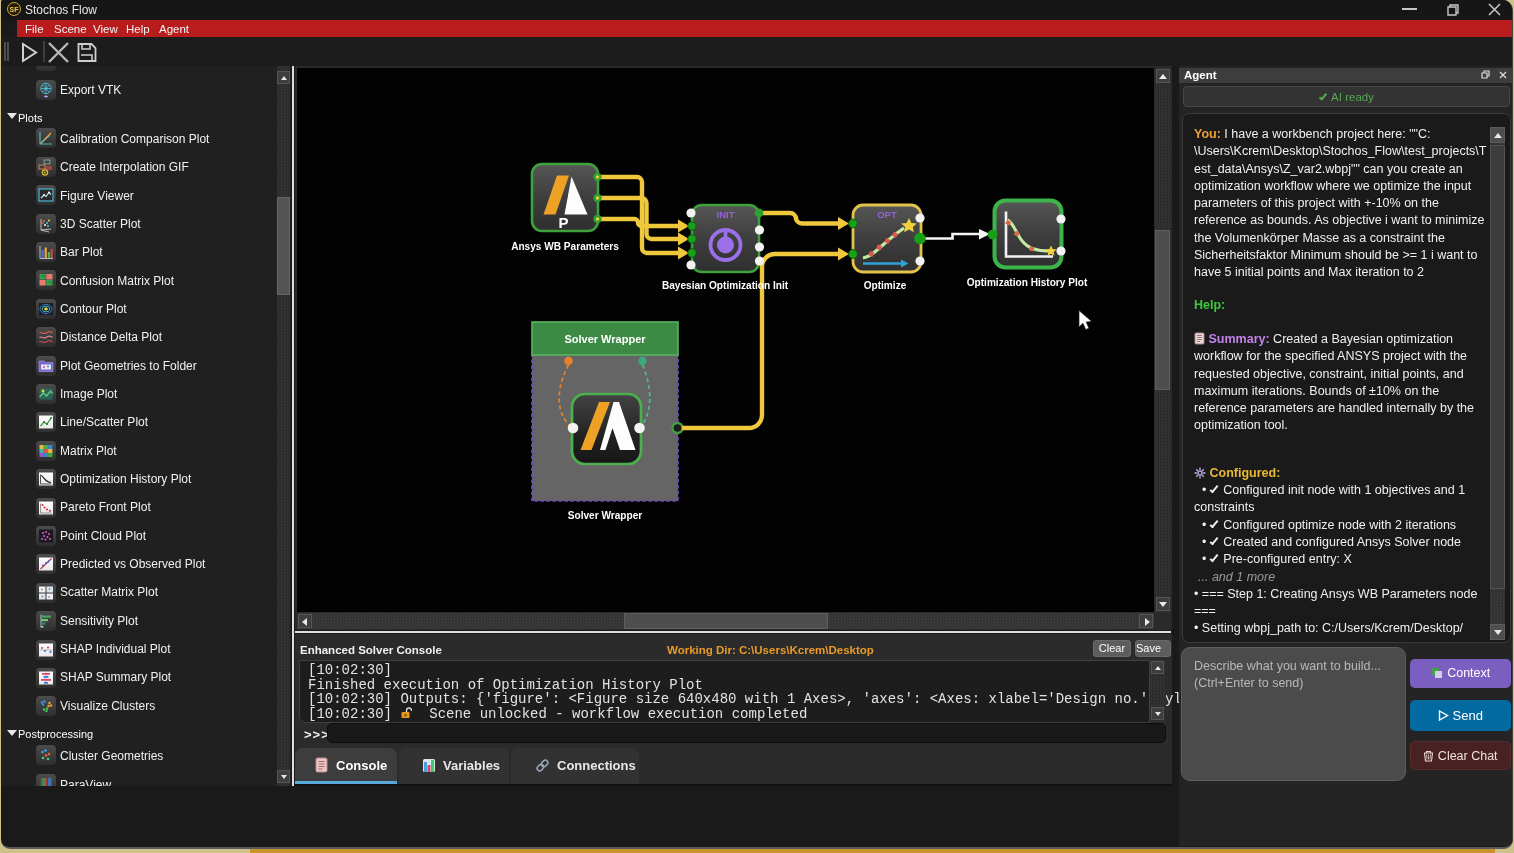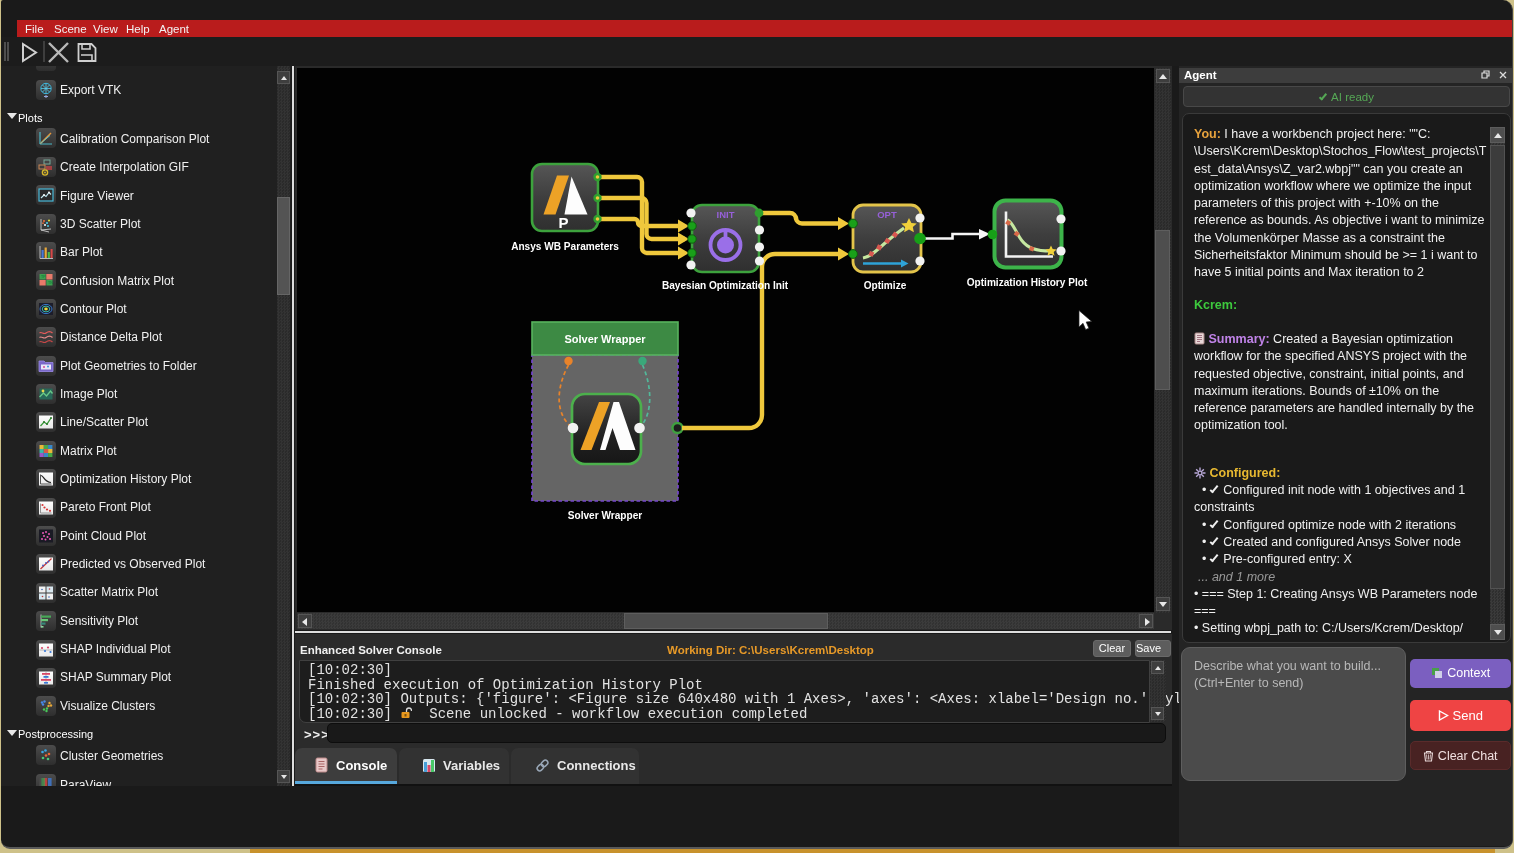--- a/index.html
+++ b/index.html
@@ -10,20 +10,31 @@
 .lbl{position:absolute;left:59px;font-size:12px;color:#f1f1f1;white-space:nowrap;line-height:14px}
 .hdr{position:absolute;left:17px;font-size:11px;color:#fff;white-space:nowrap;line-height:14px}
 .tri{position:absolute;left:6px;width:0;height:0;border-left:5px solid transparent;border-right:5px solid transparent;border-top:6px solid #e8e8e8}
 .ck{display:inline-block;width:4px;height:9px;border-right:2px solid #efefef;border-bottom:2px solid #efefef;transform:rotate(40deg);margin:0 4px 1px 2px}
 </style></head>
 <body>
 <div id="desk"></div>
 <div id="desko"></div>
 <div id="app">
 
+<div class="ab" style="left:0;top:0;width:1512px;height:20px;background:#161616">
+ <div class="ab" style="left:6px;top:1.5px;width:14px;height:14px;border-radius:50%;background:#241e08;border:1.6px solid #d0a838;color:#e8c858;font-size:7px;font-weight:bold;text-align:center;line-height:13px">SF</div>
+ <div class="ab" style="left:24px;top:3px;font-size:12px;color:#e8e8e8">Stochos Flow</div>
+ <div class="ab" style="left:1401px;top:8px;width:15px;height:1.6px;background:#c8c8c8"></div>
+ <svg class="ab" style="left:1443px;top:2px" width="16" height="16" viewBox="0 0 16 16">
+        <path d="M4 5h8v8H4z M6 5V3h8v8h-2" fill="none" stroke="#c8c8c8" stroke-width="1.4"></path>
+      </svg>
+ <svg class="ab" style="left:1486px;top:2px" width="15" height="15" viewBox="0 0 15 15">
+        <path d="M2 2l11 11M13 2L2 13" stroke="#c8c8c8" stroke-width="1.5"></path>
+      </svg>
+</div>
 
 <div class="ab" style="left:16px;top:20px;width:1512px;height:17px;background:#b91c1c">
  <div class="ab" style="left:8px;top:3px;font-size:11.5px;color:#f2f2f2">File</div>
  <div class="ab" style="left:37px;top:3px;font-size:11.5px;color:#f2f2f2">Scene</div>
  <div class="ab" style="left:76px;top:3px;font-size:11.5px;color:#f2f2f2">View</div>
  <div class="ab" style="left:109px;top:3px;font-size:11.5px;color:#f2f2f2">Help</div>
  <div class="ab" style="left:142px;top:3px;font-size:11.5px;color:#f2f2f2">Agent</div>
 </div>
 
 <div class="ab" style="left:0;top:37px;width:1512px;height:29px;background:#1c1c1c">
@@ -529,21 +540,21 @@
           <path d="M1 1l6 6M7 1L1 7" stroke="#ddd" stroke-width="1.3"></path>
         </svg>
  </div>
  <div class="ab" style="left:4px;top:20px;width:327px;height:21px;background:#333;border:1px solid #484848;border-radius:4px;text-align:center">
   <span style="font-size:11.5px;color:#55a855;line-height:20px"><span class="ck" style="border-color:#55a855;width:3.5px;height:8px"></span> AI ready</span>
  </div>
  <div class="ab" style="left:3px;top:47px;width:329px;height:530px;background:#1a1a1a;border:1px solid #3a3a3a;border-radius:7px;overflow:hidden">
   <div class="ab" style="left:11px;top:12px;width:300px;font-size:12.5px;line-height:17.3px;color:#f0f0f0;white-space:nowrap">
    <span style="color:#e8a33d;font-weight:bold">You:</span> I have a workbench project here: ""C:<br>\Users\Kcrem\Desktop\Stochos_Flow\test_projects\T<br>est_data\Ansys\Z_var2.wbpj"" can you create an<br>optimization workflow where we optimize the input<br>parameters of this project with +-10% on the<br>reference as bounds. As objective i want to minimize<br>the Volumenkörper Masse as a constraint the<br>Sicherheitsfaktor Minimum should be &gt;= 1 i want to<br>have 5 initial points and Max iteration to 2
    <div style="height:15px"></div>
-   <span style="color:#3dc93d;font-weight:bold">Kcrem:</span>
+   <span style="color:#3dc93d;font-weight:bold">Help:</span>
    <div style="height:17px"></div>
    <svg width="11" height="13" viewBox="0 0 11 13" style="vertical-align:-2px">
             <rect x="1" y="1" width="9" height="11" rx="1" fill="#e8d8d8" stroke="#a88"></rect>
             <path d="M3 3.5h5M3 5.5h5M3 7.5h5M3 9.5h3" stroke="#967" stroke-width=".9"></path>
           </svg> <span style="color:#c083e8;font-weight:bold">Summary:</span> Created a Bayesian optimization<br>workflow for the specified ANSYS project with the<br>requested objective, constraint, initial points, and<br>maximum iterations. Bounds of ±10% on the<br>reference parameters are handled internally by the<br>optimization tool.
    <div style="height:30px"></div>
    <svg width="12" height="12" viewBox="0 0 12 12" style="vertical-align:-2px">
             <circle cx="6" cy="6" r="2" fill="none" stroke="#b8a8d8" stroke-width="1.4"></circle>
             <path d="M6 .5V3M6 9v2.5M.5 6H3M9 6h2.5M2.2 2.2l1.7 1.7M8.1 8.1l1.7 1.7M9.8 2.2L8.1 3.9M3.9 8.1L2.2 9.8" stroke="#b8a8d8" stroke-width="1.4"></path>
           </svg> <span style="color:#e8b931;font-weight:bold">Configured:</span><br>
@@ -562,21 +573,21 @@
   <div class="ab" style="left:307px;top:31px;width:15px;height:444px;background:#3c3c3c;border:1px solid #525252"></div>
   <div class="ab" style="left:307px;top:510px;width:15px;height:16px;background:#4e4e4e;border:1px solid #5c5c5c">
           <div style="margin:5px auto;width:0;height:0;border-left:4px solid transparent;border-right:4px solid transparent;border-top:5px solid #e8e8e8"></div>
         </div>
  </div>
  <div class="ab" style="left:2px;top:581px;width:225px;height:134px;background:#4b4b4b;border:1px solid #5e5e5e;border-radius:9px;padding:10px 12px;font-size:12.5px;color:#b8b8b8;line-height:17px">Describe what you want to build...<br>(Ctrl+Enter to send)</div>
  <div class="ab" style="left:231px;top:593px;width:101px;height:29px;background:#7b5fc0;border-radius:5px;text-align:center;line-height:29px;font-size:12.5px;color:#fff"><svg width="13" height="12" viewBox="0 0 13 12" style="vertical-align:-2px">
           <rect x="1" y="1" width="7" height="7" fill="#48a048"></rect>
           <rect x="4" y="4" width="7" height="7" fill="#d0d0e8"></rect>
         </svg> Context</div>
- <div class="ab" style="left:231px;top:634px;width:101px;height:31px;background:#ef4444;border-radius:5px;text-align:center;line-height:31px;font-size:13px;color:#fff"><svg width="11" height="11" viewBox="0 0 11 11" style="vertical-align:-1px">
+ <div class="ab" style="left:231px;top:634px;width:101px;height:31px;background:#0369a1;border-radius:5px;text-align:center;line-height:31px;font-size:13px;color:#fff"><svg width="11" height="11" viewBox="0 0 11 11" style="vertical-align:-1px">
           <path d="M1.5 1l8 4.5-8 4.5z" fill="none" stroke="#fff" stroke-width="1.4"></path>
         </svg> Send</div>
  <div class="ab" style="left:231px;top:675px;width:101px;height:29px;background:#482222;border:1px solid #5a2b2b;border-radius:5px;text-align:center;line-height:28px;font-size:12.5px;color:#f0e0e0"><svg width="11" height="12" viewBox="0 0 11 12" style="vertical-align:-2px">
           <path d="M1.5 3h8l-1 8h-6z M3.5 3V1.5h4V3" fill="none" stroke="#e8d8d8" stroke-width="1.1"></path>
           <path d="M3.5 4.5l.5 5M5.5 4.5v5M7.5 4.5l-.5 5" stroke="#e8d8d8" stroke-width=".8"></path>
         </svg> Clear Chat</div>
 </div>
 </div>
 
 </body></html>

